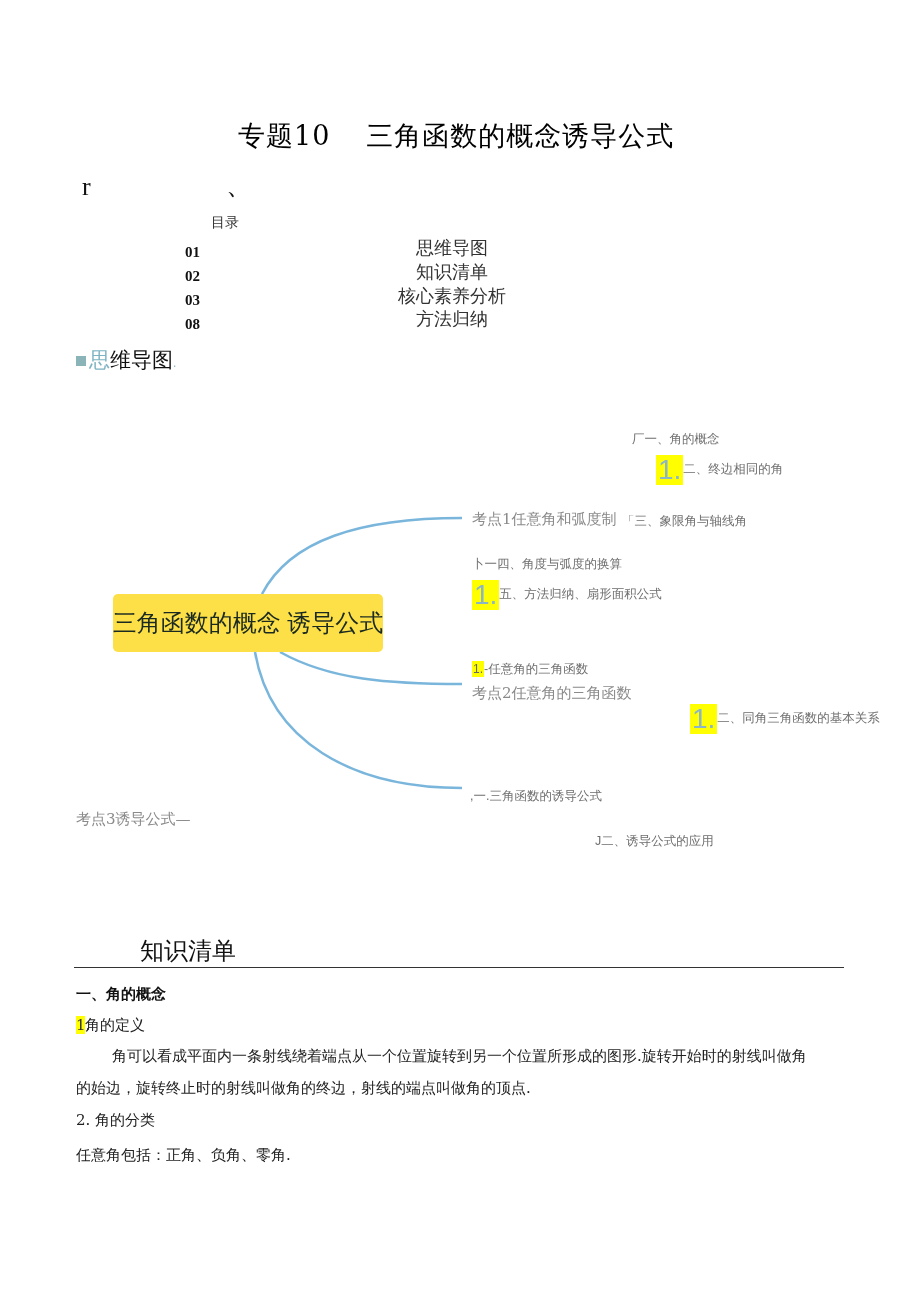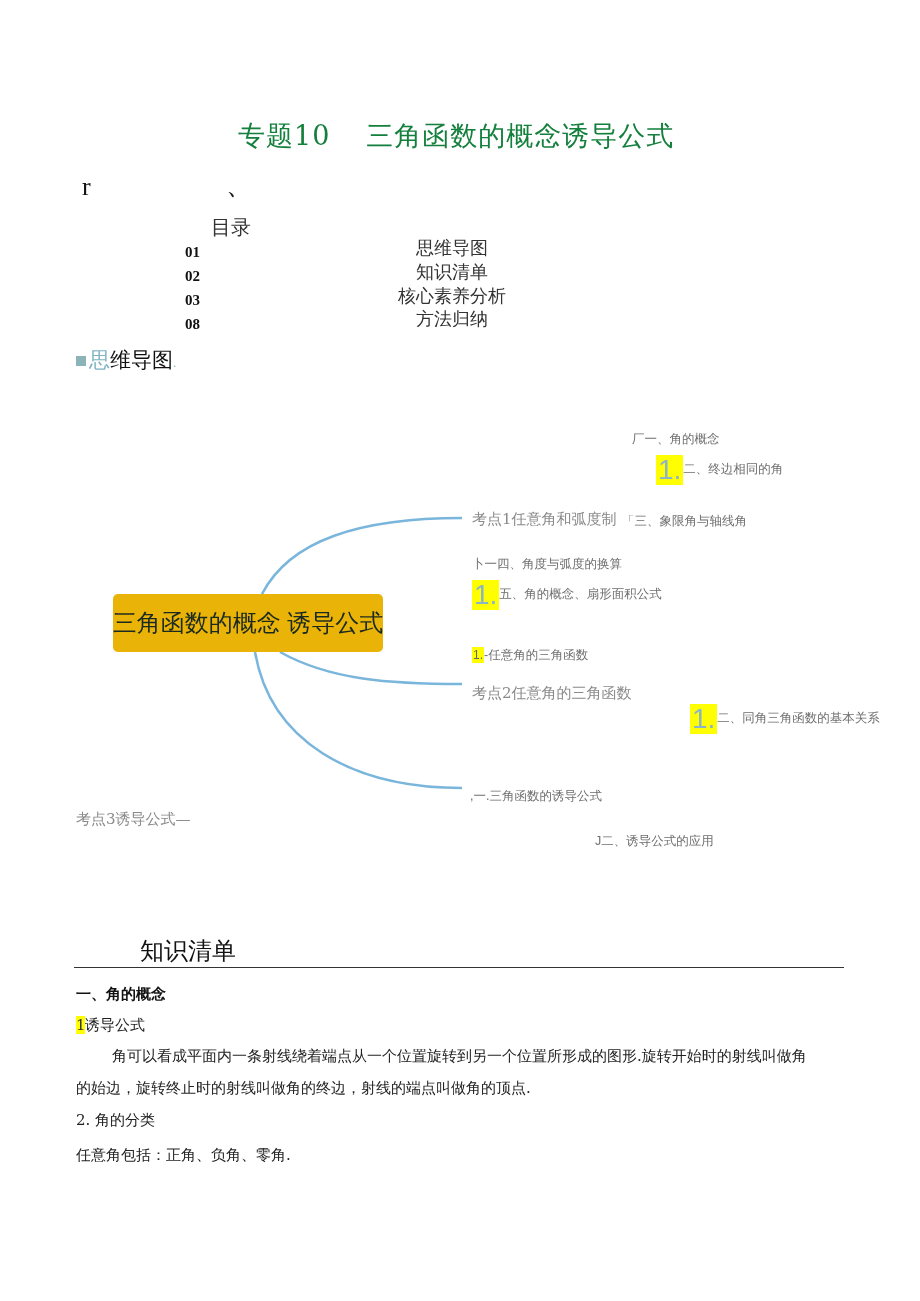--- a/index.html
+++ b/index.html
@@ -1,29 +1,29 @@
 <!DOCTYPE html>
 <html><head>
 <meta charset="utf-8">
 <style>
   html, body { margin:0; padding:0; background:#ffffff; }
   body { width:920px; height:1301px; position:relative; overflow:hidden;
          font-family:"DejaVu Serif","Liberation Serif",serif; color:#222; }
   .abs { position:absolute; white-space:nowrap; }
-  .title { left:238px; top:118px; font-size:27px; color:#15803d; letter-spacing:1px; }
+  .title { left:238px; top:118px; font-size:27px; color:#000000; letter-spacing:1px; }
   .title .gap { display:inline-block; width:36px; }
   .stray { font-size:26px; font-family:"Liberation Serif",serif; color:#111; }
-  .toc-head { left:211px; top:214px; font-size:20px; color:#333; }
+  .toc-head { left:211px; top:214px; font-size:14px; color:#333; }
   .toc-num { left:185px; font-size:15px; font-weight:bold; font-family:"Liberation Serif",serif; color:#111; }
   .toc-label { font-size:18px; color:#333; width:140px; text-align:center; left:382px; }
   .mm-head { left:76px; top:346px; font-size:21px; font-family:"Liberation Sans","DejaVu Sans",sans-serif; color:#111; }
   .mm-head .sq { display:inline-block; width:10px; height:10px; background:#8ab4b8; margin-right:3px; vertical-align:middle; }
   .mm-head .first { color:#7fb3c4; }
   .mm-head .dot { color:#8ab4c8; font-size:12px; }
-  .root { left:113px; top:594px; width:270px; height:58px; background:#eab308; border-radius:5px;
+  .root { left:113px; top:594px; width:270px; height:58px; background:#fde047; border-radius:5px;
           font-family:"Liberation Sans","DejaVu Sans",sans-serif; font-size:24px; color:#1a2a20;
           display:flex; align-items:center; justify-content:center; }
   .node { font-family:"Liberation Sans","DejaVu Sans",sans-serif; font-size:12.5px; color:#6e6e6e; }
   .topic { font-family:"DejaVu Serif","Liberation Serif",serif; font-size:15px; color:#8a8a8a; }
   .hl { background:#ffff00; color:#8ab4c8; font-family:"Liberation Sans",sans-serif; display:inline-block; }
   .hl.big { font-size:28px; line-height:30px; padding:0 2px; vertical-align:middle; }
   .hl.small { font-size:12px; line-height:16px; padding:0 1px; color:#666; }
   .sec2 { left:140px; top:935px; font-size:24px; font-family:"Liberation Sans","DejaVu Sans",sans-serif; color:#111; }
   .rule { left:74px; top:967px; width:770px; height:1px; background:#333; }
   .h3 { left:76px; top:985px; font-size:15px; font-weight:bold; font-family:"DejaVu Sans","Liberation Sans",sans-serif; color:#111; }
@@ -69,41 +69,41 @@
 <div class="abs node" style="left:632px; top:455px;padding-left:24px;">
   <span class="hl big">1.</span><span>二、终边相同的角</span>
 </div>
 <div class="abs node" style="left:622px; top:513px;">
   <span>「</span><span>三、象限角与轴线角</span>
 </div>
 <div class="abs node" style="left:472px; top:556px;">
   <span>卜</span><span>一四、角度与弧度的换算</span>
 </div>
 <div class="abs node" style="left:472px; top:580px;">
-  <span class="hl big">1.</span><span>五、角的概念、扇形面积公式</span>
+  <span class="hl big">1.</span><span>五、方法归纳、扇形面积公式</span>
 </div>
 
-<div class="abs node" style="left:472px; top:647px;">
+<div class="abs node" style="left:472px; top:661px;">
   <span class="hl small">1.</span><span>-任意角的三角函数</span>
 </div>
 <div class="abs topic" style="left:472px; top:684px;">考点2任意角的三角函数</div>
 <div class="abs node" style="left:646px; top:704px;margin-left:44px;">
   <span class="hl big">1.</span><span>二、同角三角函数的基本关系</span>
 </div>
 
 <div class="abs node" style="left:470px; top:788px;">
   <span>,</span><span>一.三角函数的诱导公式</span>
 </div>
 <div class="abs topic" style="left:76px; top:810px;">考点3诱导公式—</div>
 <div class="abs node" style="left:595px; top:833px;">
   <span>J</span><span>二、诱导公式的应用</span>
 </div>
 
 <div class="abs sec2">知识清单</div>
 <div class="abs rule"></div>
 <div class="abs h3">一、角的概念</div>
 <div class="abs para" style="left:76px; top:1016px;">
-  <span class="num-hl">1.</span><span>诱导公式</span>
+  <span class="num-hl">1.</span><span>角的定义</span>
 </div>
 <div class="abs para" style="left:112px; top:1047px;">角可以看成平面内一条射线绕着端点从一个位置旋转到另一个位置所形成的图形.旋转开始时的射线叫做角</div>
 <div class="abs para" style="left:76px; top:1079px;">的始边，旋转终止时的射线叫做角的终边，射线的端点叫做角的顶点.</div>
 <div class="abs para" style="left:76px; top:1111px;">2. 角的分类</div>
 <div class="abs para" style="left:76px; top:1146px;">任意角包括：正角、负角、零角.</div>
 
 </body></html>

